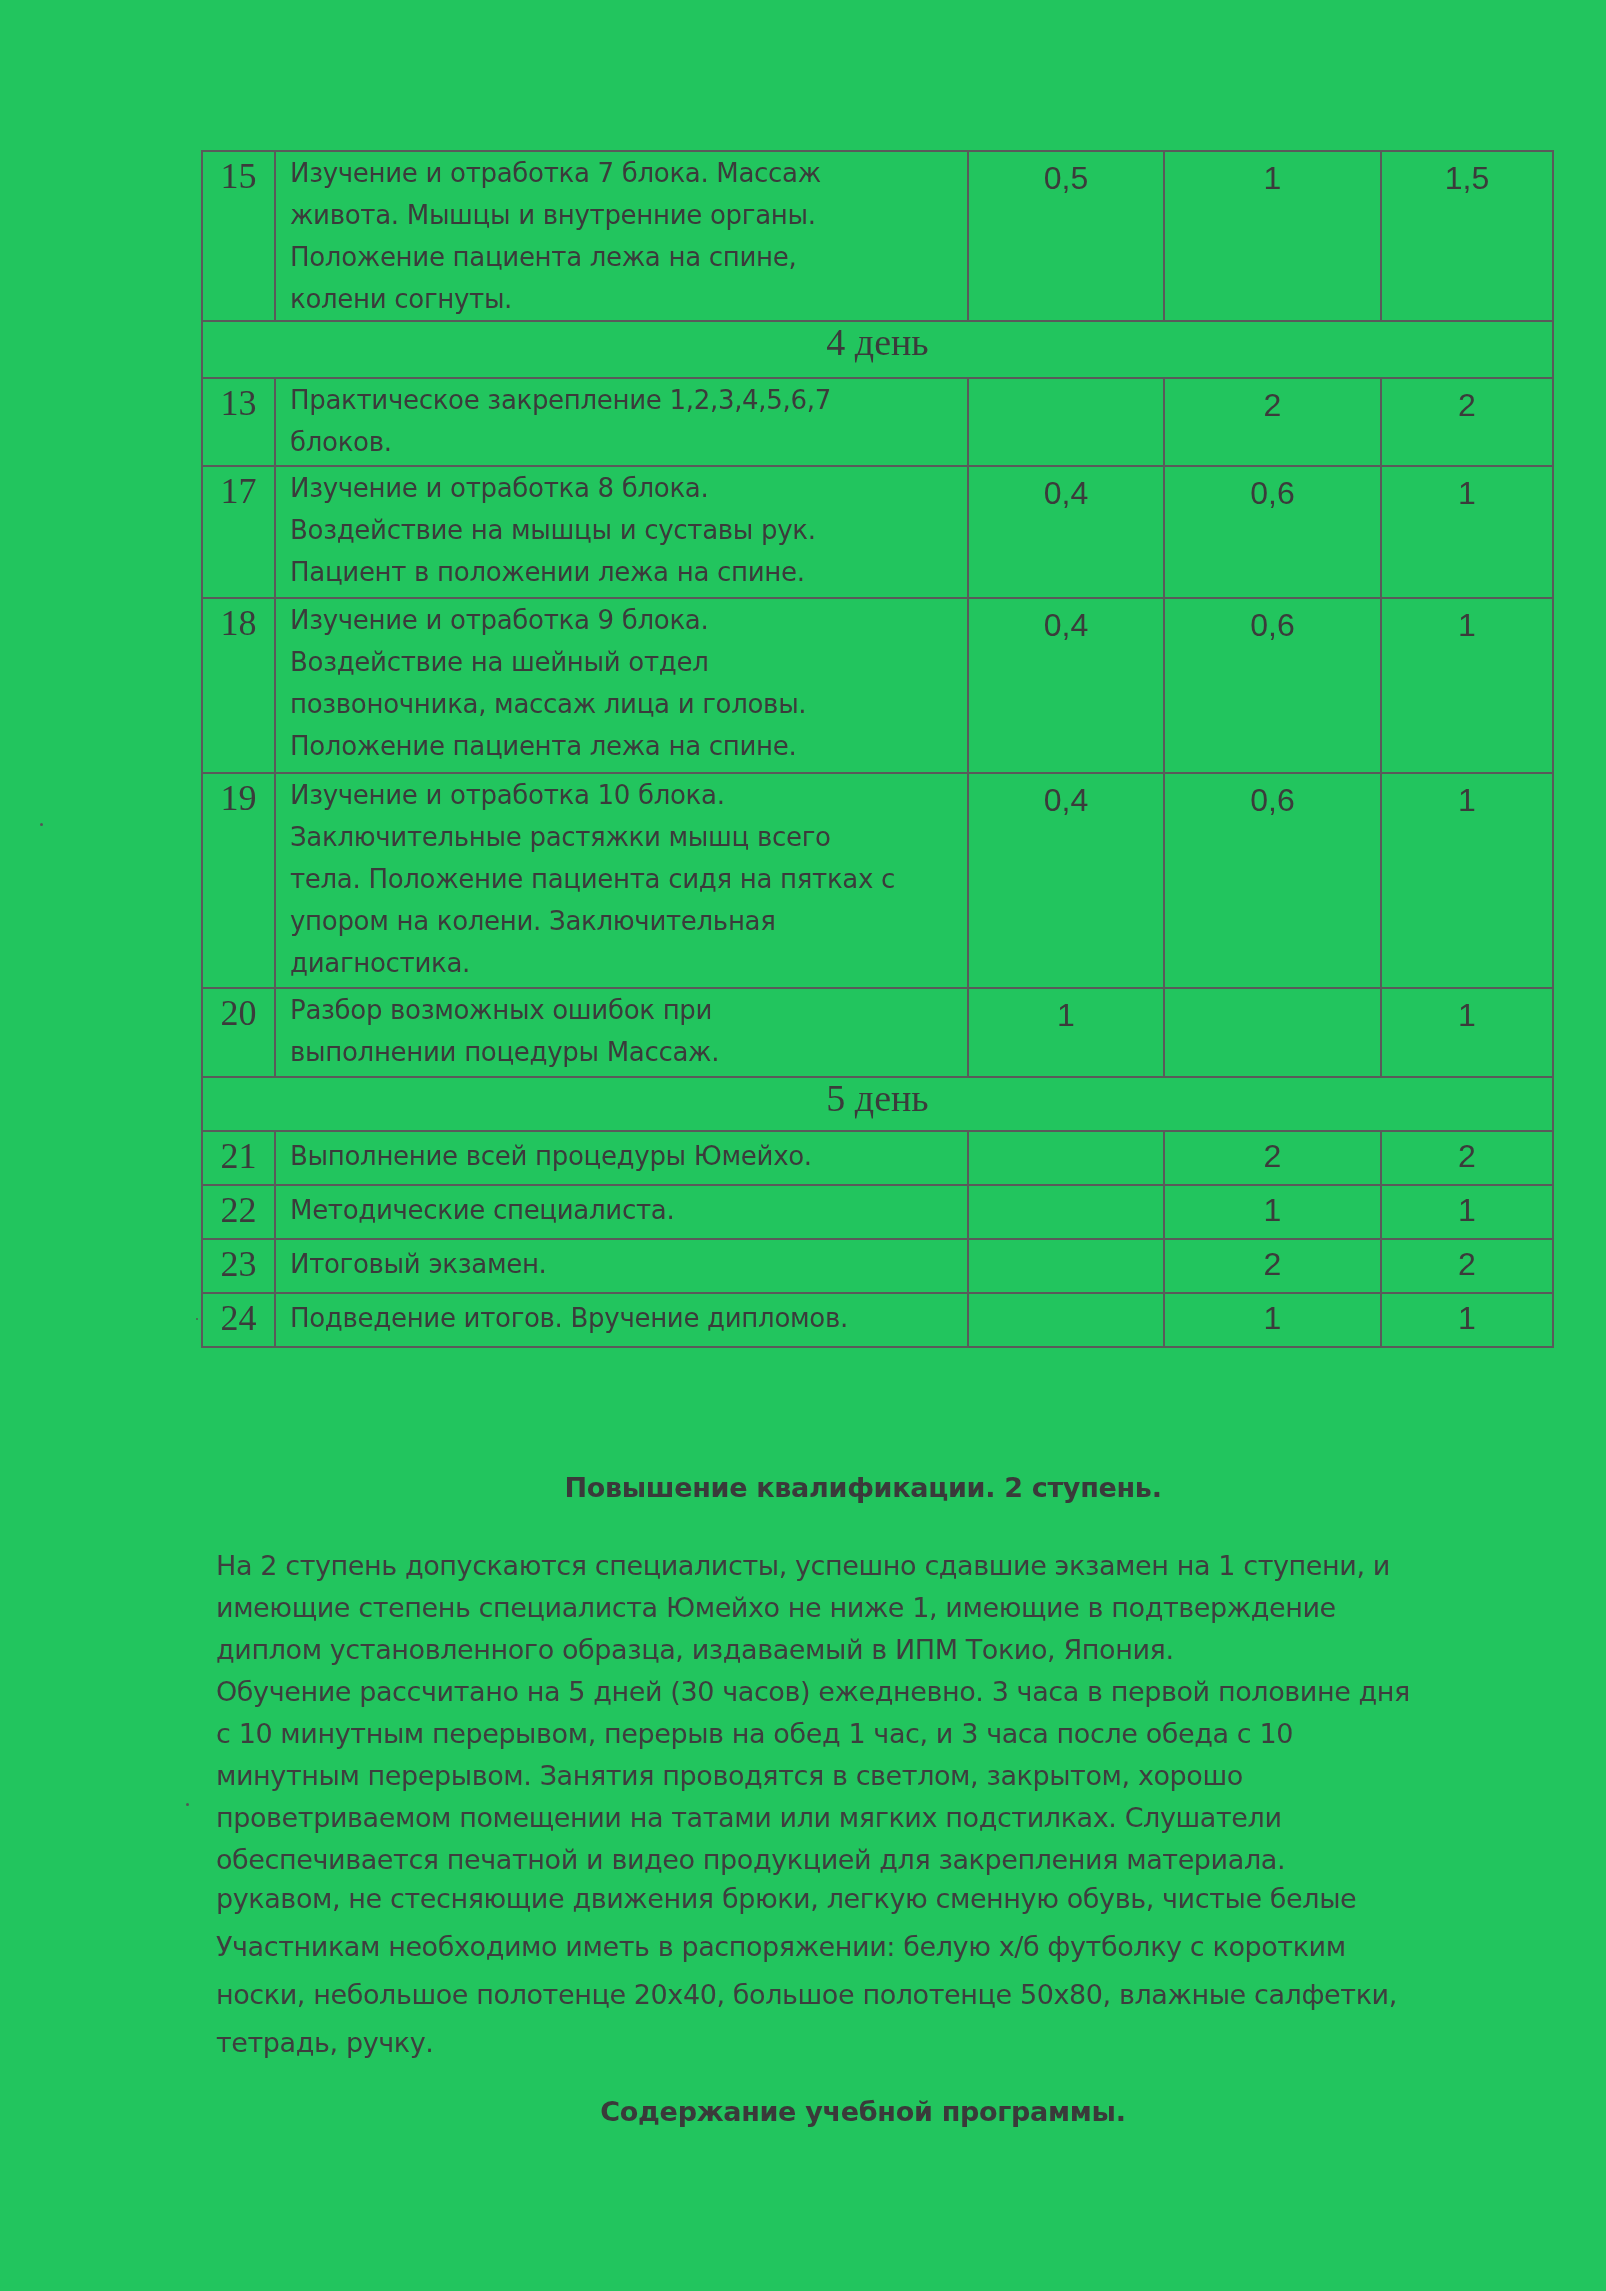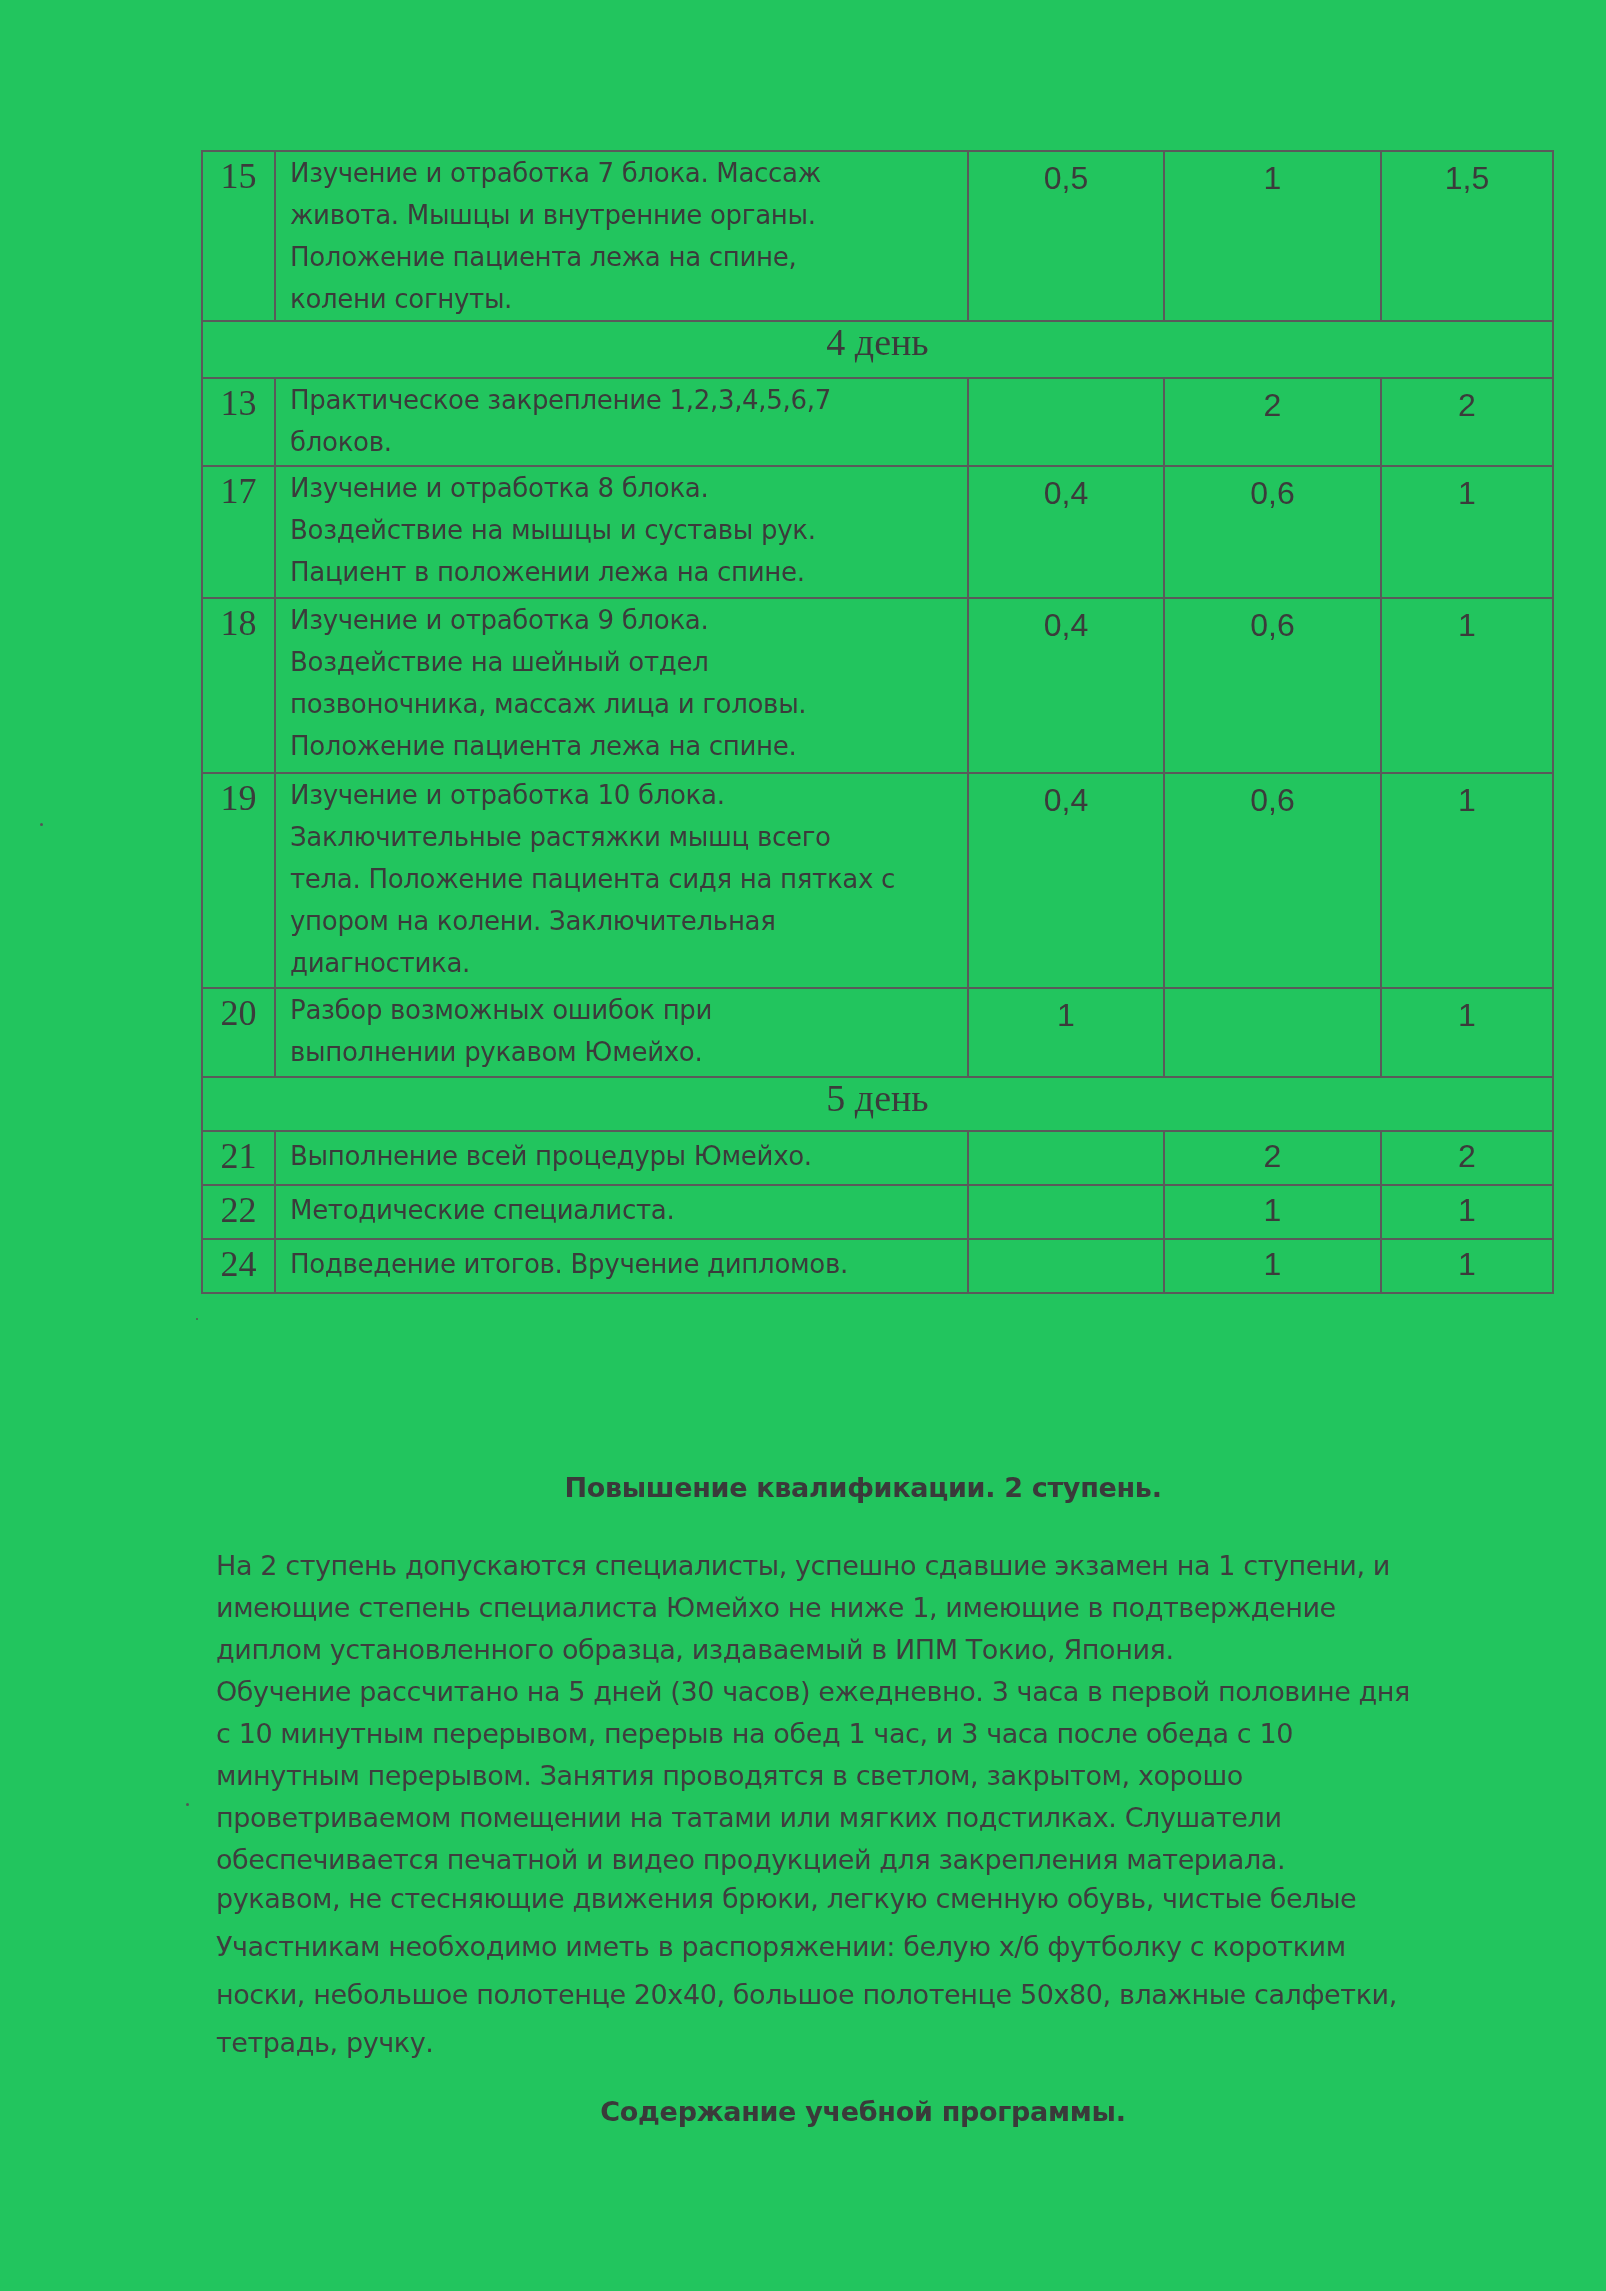--- a/index.html
+++ b/index.html
@@ -124,41 +124,48 @@
 тела. Положение пациента сидя на пятках с
 упором на колени. Заключительная
 диагностика.</td>
         <td class="val">0,4</td>
         <td class="val">0,6</td>
         <td class="val">1</td>
       </tr>
       <tr class="r20">
         <td class="num">20</td>
         <td class="topic">Разбор возможных ошибок при
-выполнении рукавом Юмейхо.</td>
+выполнении поцедуры Массаж.</td>
         <td class="val">1</td>
         <td class="val"></td>
         <td class="val">1</td>
       </tr>
       <tr class="rday5">
         <td class="day" colspan="5">5 день</td>
       </tr>
       <tr class="rsmall">
         <td class="num">21</td>
         <td class="topic">Выполнение всей процедуры Юмейхо.</td>
         <td class="val"></td>
         <td class="val">2</td>
         <td class="val">2</td>
       </tr>
       <tr class="rsmall">
         <td class="num">22</td>
         <td class="topic">Методические специалиста.</td>
         <td class="val"></td>
         <td class="val">1</td>
         <td class="val">1</td>
+      </tr>
+      <tr class="rsmall">
+        <td class="num">23</td>
+        <td class="topic">Итоговый экзамен.</td>
+        <td class="val"></td>
+        <td class="val">2</td>
+        <td class="val">2</td>
       </tr>
       <tr class="rsmall">
         <td class="num">24</td>
         <td class="topic">Подведение итогов. Вручение дипломов.</td>
         <td class="val"></td>
         <td class="val">1</td>
         <td class="val">1</td>
       </tr>
     </tbody>
   </table>

